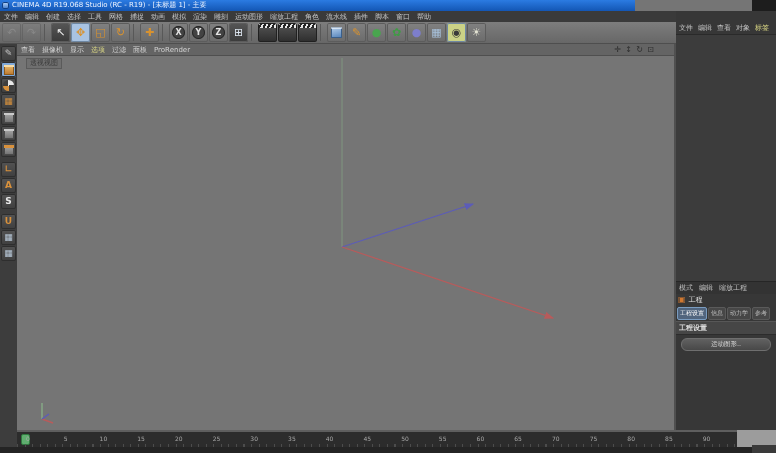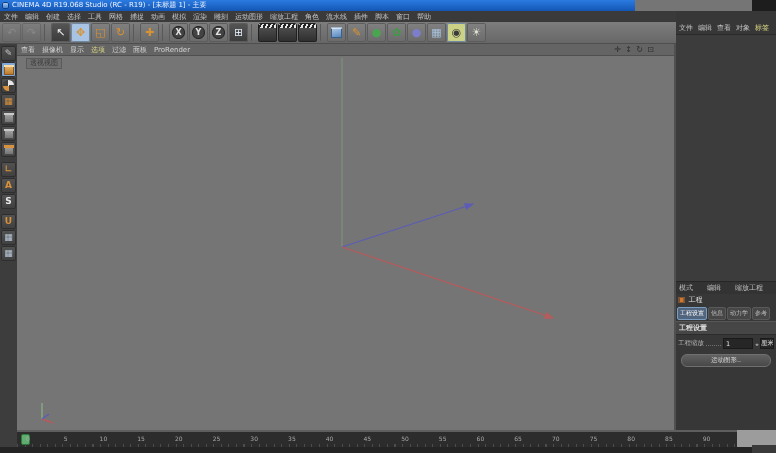--- a/index.html
+++ b/index.html
@@ -68,21 +68,21 @@
     font-size:7px;color:#3b3b3b;padding:0 3px;line-height:9px;}
   .axes-svg{position:absolute;left:0;top:0;width:657px;height:386px;}
 
   
   .splitter{position:absolute;left:674px;top:44px;width:2px;height:386px;background:#505050;}
   .rightpanel{position:absolute;left:676px;top:11px;width:100px;height:419px;background:#373737;box-sizing:border-box;}
   .om-menu{height:13px;margin-top:10px;display:flex;gap:5px;align-items:center;padding-left:3px;}
   .om-menu .mi,.am-menu .mi{font-size:7px;color:#c2c2c2;white-space:nowrap;}
   .om-menu .mi.active{color:#d6d382;}
   .om-body{height:246px;background:#3c3c3c;border-top:1px solid #2a2a2a;border-bottom:1px solid #262626;}
-  .am-menu{height:12px;display:flex;gap:14px;align-items:center;padding-left:3px;background:#333;}
+  .am-menu{height:12px;display:flex;gap:6px;align-items:center;padding-left:3px;background:#333;}
   .am-title-row{height:12px;display:flex;gap:3px;align-items:center;padding-left:2px;}
   .proj-icon{font-size:8px;color:#d07830;line-height:1;}
   .proj-title{font-size:7px;color:#e2e2e2;}
   .am-tabs{display:flex;gap:1px;padding:1px;}
   .am-tab{font-size:6px;color:#c0c0c0;background:#474747;border:1px solid #5a5a5a;
     border-radius:2px;padding:1px 2px;white-space:nowrap;overflow:hidden;}
   .am-tab.active{background:#51657e;border-color:#7a9cc0;color:#fff;}
   .am-section{background:#464646;font-size:7px;font-weight:bold;color:#dedede;
     padding:1px 3px;border-top:1px solid #575757;border-bottom:1px solid #2c2c2c;}
   .am-field{display:flex;align-items:center;gap:2px;padding:3px 2px 2px 2px;}
@@ -324,27 +324,20 @@
     <span class="proj-icon">▣</span>
     <span class="proj-title">工程</span>
   </div>
   <div class="am-tabs">
     <span class="am-tab active">工程设置</span>
       <span class="am-tab">信息</span>
       <span class="am-tab">动力学</span>
       <span class="am-tab">参考</span>
   </div>
   <div class="am-section">工程设置</div>
-  <div class="am-field">
-    <span class="flabel">工程缩放</span>
-    <span class="leader"></span>
-    <input class="num-input" value="1" style="">
-    <span class="spinner">◂▸</span>
-    <span class="unit-box">厘米</span>
-  </div>
   <div class="am-button">运动图形..</div>
 </div>
 
 <div class="timeline">
   <span class="playhead" style="background: rgb(95, 174, 111);"></span>
   <span class="tick" style="left: 11px;">0</span>
     <span class="tick" style="left: 48.7px;">5</span>
     <span class="tick" style="left: 86.4px;">10</span>
     <span class="tick" style="left: 124.1px;">15</span>
     <span class="tick" style="left: 161.8px;">20</span>

